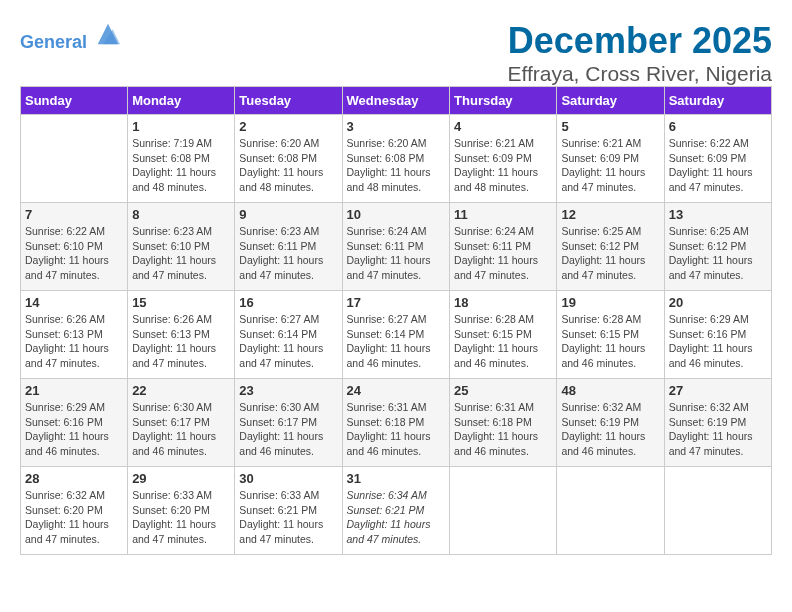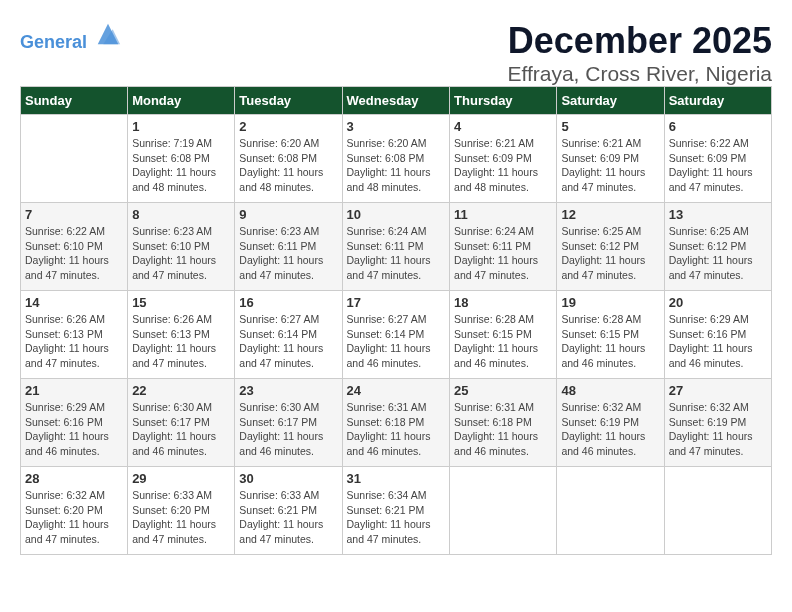--- a/index.html
+++ b/index.html
@@ -32,33 +32,33 @@
       width: 28px;
       height: 28px;
       margin-left: 2px;
     }
     .title-area {
       text-align: right;
     }
     .month-title {
       font-size: 36px;
       font-weight: bold;
-      color: #0f172a;
+      color: #0369a1;
     }
     .location-title {
       font-size: 21px;
       color: #555;
     }
     table {
       width: 100%;
       border-collapse: collapse;
       font-size: 11px;
     }
     thead tr th {
-      background-color: #14532d;
+      background-color: #6d28d9;
       color: #fff;
       padding: 6px 4px;
       text-align: left;
       font-size: 13px;
       font-weight: bold;
       border: 1px solid #ccc;
     }
     tbody tr td {
       border: 1px solid #ccc;
       padding: 4px;
@@ -336,21 +336,21 @@
         </td>
         <td>
           <div class="day-num">30</div>
           <div class="day-info" style="white-space: pre-line;">Sunrise: 6:33 AM
 Sunset: 6:21 PM
 Daylight: 11 hours
 and 47 minutes.</div>
         </td>
         <td>
           <div class="day-num">31</div>
-          <div class="day-info" style="white-space: pre-line;">Sunrise: 6:34 AM
+          <div class="day-info" style="white-space: pre-line; font-style: italic;">Sunrise: 6:34 AM
 Sunset: 6:21 PM
 Daylight: 11 hours
 and 47 minutes.</div>
         </td>
         <td class="empty-cell"></td>
         <td class="empty-cell"></td>
         <td class="empty-cell"></td>
       </tr>
     </tbody>
 </table>

